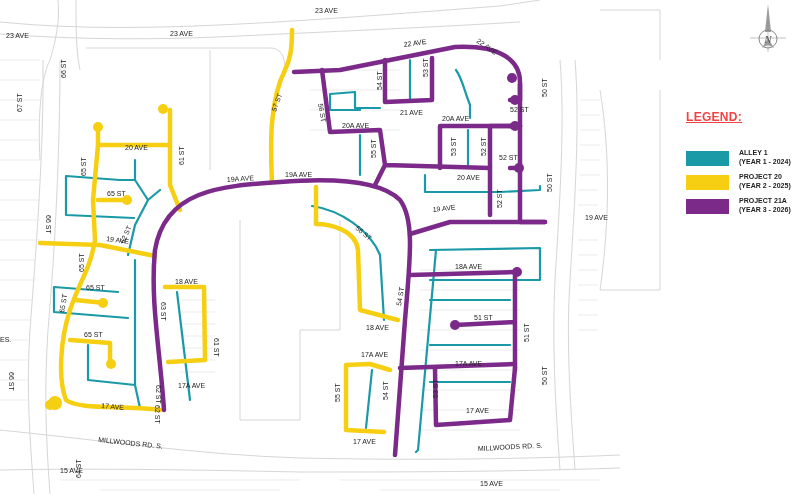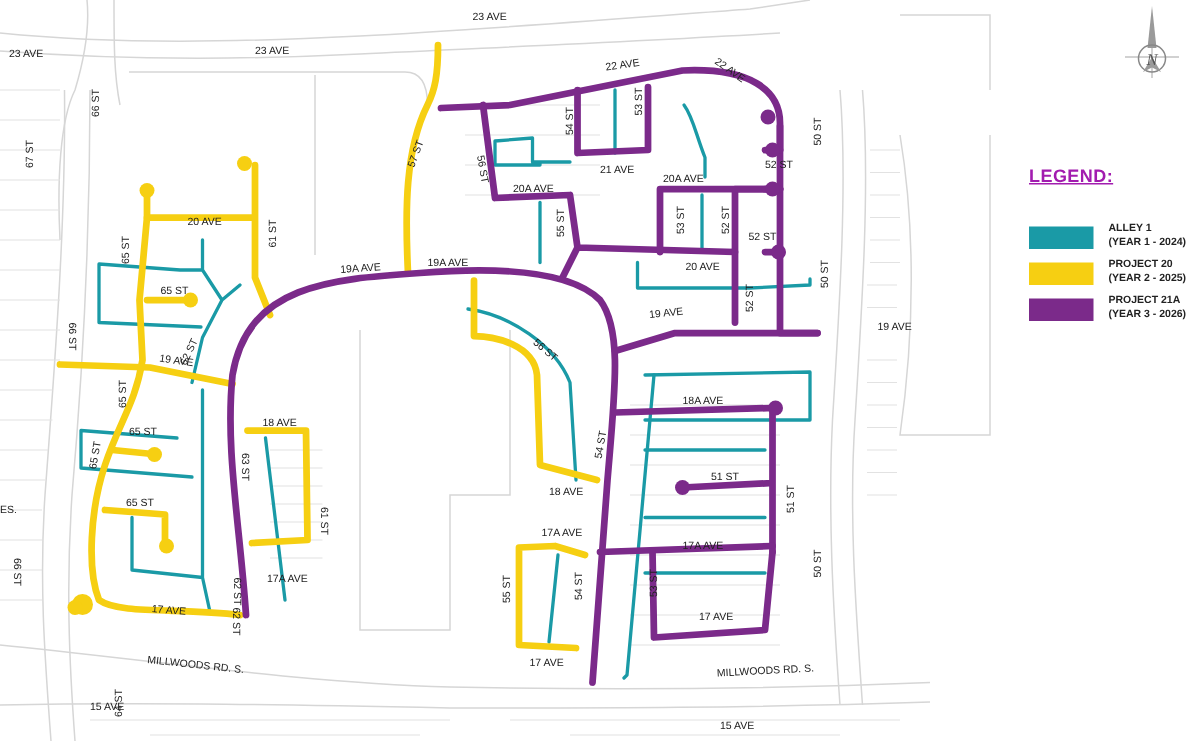--- a/index.html
+++ b/index.html
@@ -5,21 +5,21 @@
   html, body { margin: 0; padding: 0; background: #ffffff; }
   body { width: 800px; height: 494px; position: relative; overflow: hidden; font-family: "Liberation Sans", sans-serif; }
   #map { position: absolute; left: 0; top: 0; width: 800px; height: 494px; }
   .lbl { font-family: "Liberation Sans", sans-serif; font-size: 7px; fill: #222; }
   .bg { fill: none; stroke: #d6d6d6; stroke-width: 1; }
   .bgthin { fill: none; stroke: #e2e2e2; stroke-width: 0.7; }
   .teal { fill: none; stroke: #1a9aa6; stroke-width: 2.2; stroke-linecap: round; stroke-linejoin: round; }
   .yel { fill: none; stroke: #f6cf12; stroke-width: 4.5; stroke-linecap: round; stroke-linejoin: round; }
   .pur { fill: none; stroke: #7b2a8a; stroke-width: 4.5; stroke-linecap: round; stroke-linejoin: round; }
   .legend { position: absolute; left: 686px; top: 110px; width: 110px; }
-  .legend-title { font-weight: bold; font-size: 12px; text-decoration: underline; color: #a21caf; margin: 0 0 24px 0; letter-spacing: 0.3px; }
+  .legend-title { font-weight: bold; font-size: 12px; text-decoration: underline; color: #ef4444; margin: 0 0 24px 0; letter-spacing: 0.3px; }
   .legend-row { display: flex; align-items: flex-start; margin-bottom: 4px; height: 20px; }
   .swatch { width: 43px; height: 15px; margin-right: 10px; margin-top: 3px; flex: none; }
   .legend-text { font-size: 7px; font-weight: bold; color: #222; line-height: 9px; }
   .north { position: absolute; left: 748px; top: 2px; width: 40px; height: 52px; }
 </style>
 </head>
 <body>
 
 <svg id="map" viewBox="0 0 800 494" xmlns="http://www.w3.org/2000/svg">
 

